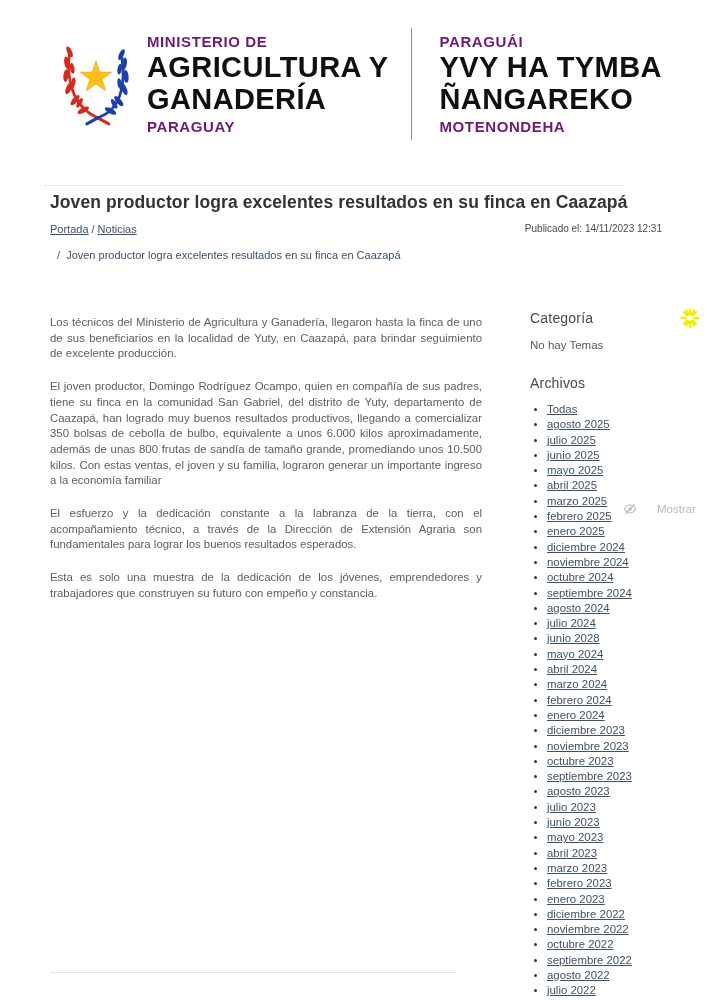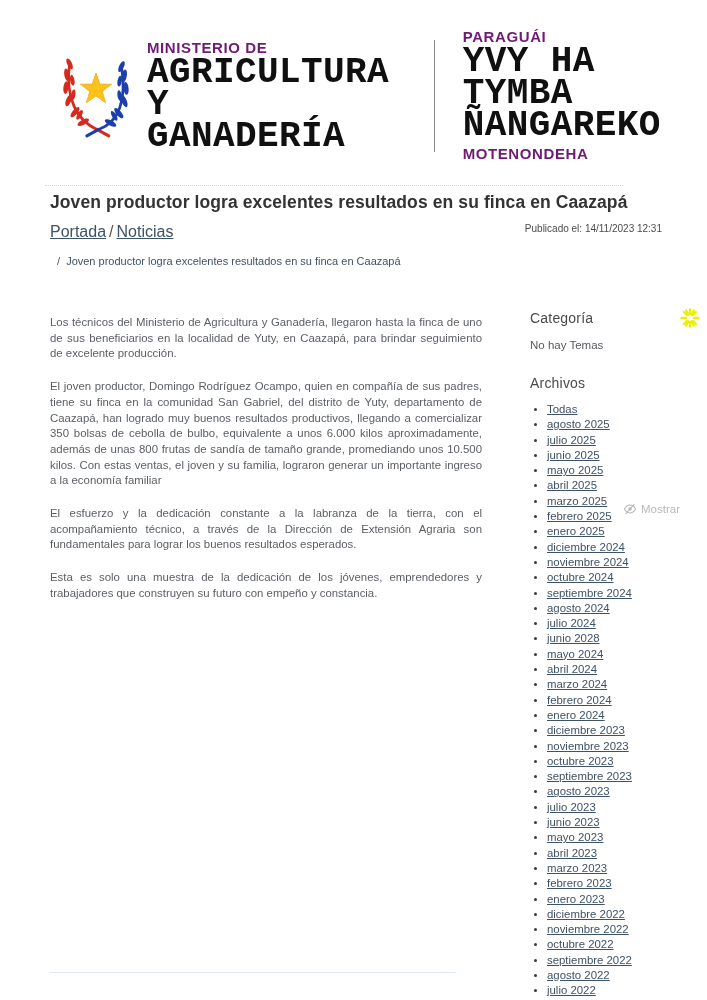--- a/index.html
+++ b/index.html
@@ -7,29 +7,29 @@
   body {
     width:707px; height:1000px; position:relative; background:#ffffff;
     font-family:"Liberation Sans", sans-serif; overflow:hidden;
     -webkit-font-smoothing:antialiased;
   }
   
   .header { position:absolute; top:28px; left:55px; display:flex; align-items:center; }
   .emblem { width:82px; height:108px; flex:0 0 auto; }
   .brand-block { margin-left:10px; }
   .brand-small { font-size:15px; font-weight:bold; color:#701a75; letter-spacing:.6px; line-height:18px; }
-  .brand-serif { font-family:Liberation Mono, monospace; font-weight:bold; font-size:36px; line-height:32px; color:#101010; letter-spacing:.4px; }
+  .brand-serif { font-family:Liberation Sans, sans-serif; font-weight:bold; font-size:29px; line-height:32px; color:#101010; letter-spacing:.4px; }
   .header-divider { width:1px; height:112px; background:#8a8a8a; margin:0 18px 0 22px; }
   .dotted-sep { position:absolute; top:185px; left:45px; width:578px; border-top:1px dotted #d4d4d4; }
 
   
   .title-wrap { position:absolute; top:191px; left:50px; width:612px; }
   .page-title { font-size:17.5px; font-weight:bold; color:#333333; line-height:23px; margin:0; letter-spacing:.1px; }
   .meta-row { display:flex; justify-content:space-between; align-items:flex-start; margin-top:9px; }
-  .crumbs { font-size:16px; color:#555; }
+  .crumbs { font-size:11px; color:#555; }
   .crumbs a { color:#3e5266; text-decoration:underline; }
   .crumb-sep { color:#555; margin:0 3px; }
   .published { font-size:10px; color:#4b4b4b; white-space:nowrap; }
   .crumb-line2 { margin-top:14px; font-size:11px; color:#3e5266; padding-left:4px; }
 
   
   .content { position:absolute; top:298px; left:50px; display:flex; width:612px; }
   .article-col { width:432px; flex:0 0 auto; }
   .article-col p { margin:17px 0 14px; font-size:11.4px; line-height:15.7px; color:#5a5e63; text-align:justify; }
   .sidebar { margin-left:48px; width:180px; flex:0 0 auto; padding-top:8px; }
@@ -37,21 +37,21 @@
   .side-heading { font-size:14px; color:#4a4a4a; letter-spacing:.2px; }
   .asterisk-icon { width:24px; height:24px; margin-right:8px; cursor:pointer; }
   .no-temas { margin-top:9px; font-size:11.5px; color:#56595e; }
   .archivos-heading { margin-top:24px; font-size:14px; color:#4a4a4a; letter-spacing:.2px; }
   ul.archives { margin:11px 0 0; padding-left:17px; list-style:disc; }
   ul.archives li { font-size:11.4px; line-height:15.3px; color:#333; }
   ul.archives li::marker { color:#3a3a3a; font-size:10px; }
   ul.archives a { color:#3e5266; text-decoration:underline; cursor:pointer; }
 
   
-  .mostrar { position:absolute; left:620px; top:501px; display:flex; align-items:center; gap:4px;
+  .mostrar { position:absolute; left:620px; top:501px; display:flex; align-items:center; gap:20px;
              color:#b9b9b9; font-size:11.5px; cursor:pointer; background:rgba(255,255,255,.55);
              padding:1px 3px; border-radius:3px; }
   .mostrar svg { width:14px; height:14px; }
 
   
   .bottom-divider { position:absolute; left:50px; top:972px; width:406px; height:1px; background:#d9e6f2; }
 </style>
 </head>
 <body>
 
@@ -88,20 +88,21 @@
       </g>
 
       <polygon points="45,34 49.2,46.2 62.1,46.4 51.8,54.2 55.6,66.6 45,59.2 34.4,66.6 38.2,54.2 27.9,46.4 40.8,46.2" fill="#fcc21b" stroke="#e8a813" stroke-width="0.8"></polygon>
     </svg>
   </div>
 
   <div class="brand-block">
     <div class="brand-small">MINISTERIO DE</div>
     <div class="brand-serif">AGRICULTURA Y</div>
     <div class="brand-serif">GANADERÍA</div>
+    <div class="brand-small" style="margin-top:3px">PARAGUAY</div>
   </div>
 
   <div class="header-divider"></div>
 
   <div class="brand-block">
     <div class="brand-small">PARAGUÁI</div>
     <div class="brand-serif">YVY HA TYMBA</div>
     <div class="brand-serif">ÑANGAREKO</div>
     <div class="brand-small" style="margin-top:3px">MOTENONDEHA</div>
   </div>

